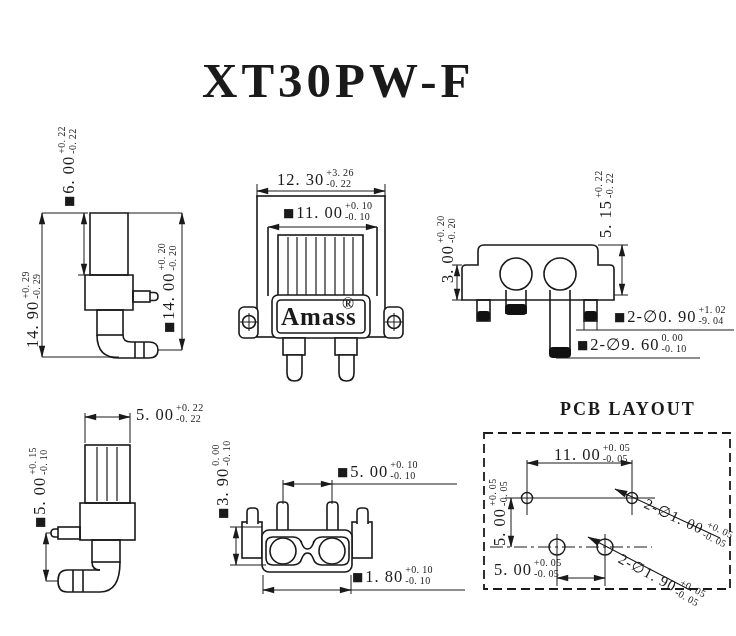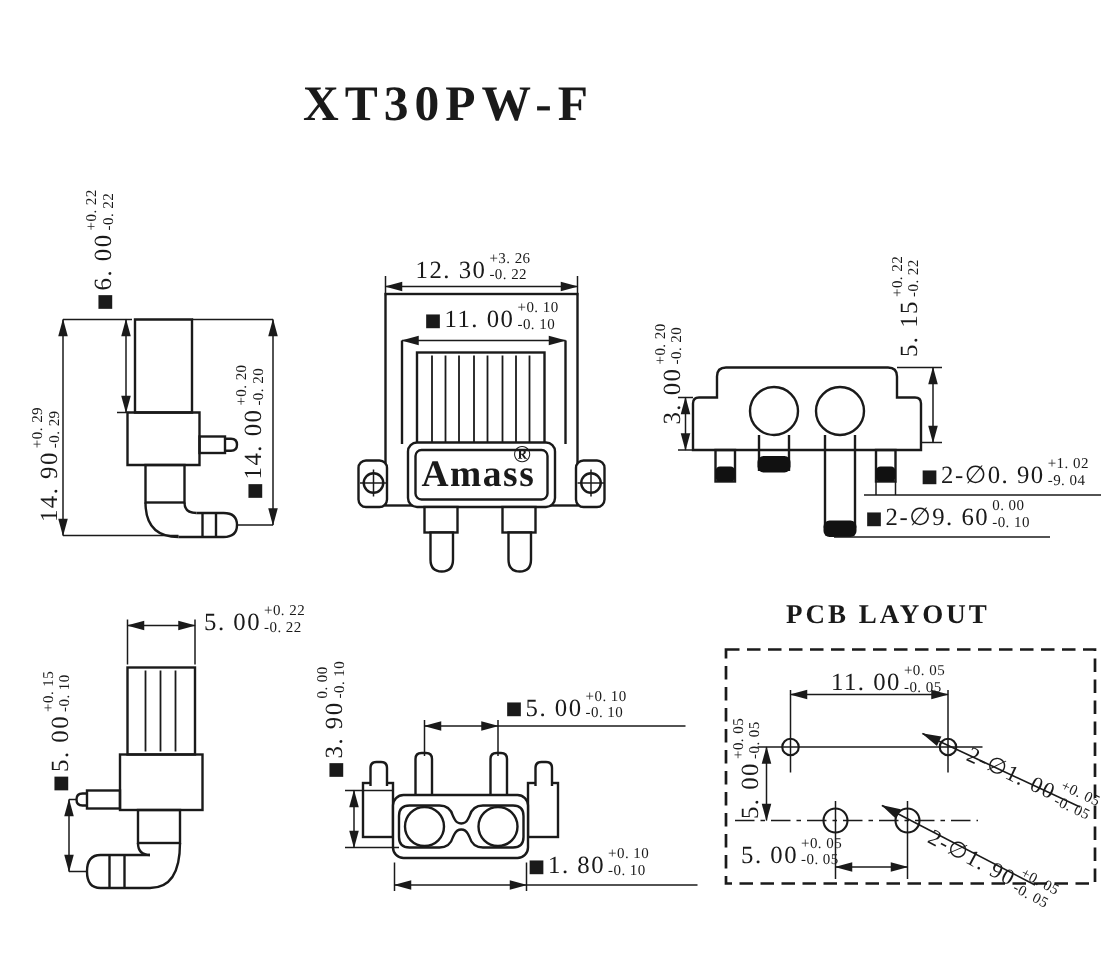--- a/index.html
+++ b/index.html
@@ -10,29 +10,29 @@
   .p {fill:none;stroke:#1a1a1a;stroke-width:1.6;}
   .pw{fill:#ffffff;stroke:#1a1a1a;stroke-width:1.6;}
   .r {stroke:#1a1a1a;stroke-width:1.2;}
   .b {fill:#111111;stroke:none;}
   .x {stroke:#1a1a1a;stroke-width:1;}
   .d {stroke:#1a1a1a;stroke-width:1;marker-start:url(#arw);marker-end:url(#arw);}
   .ld{stroke:#1a1a1a;stroke-width:1.1;marker-start:url(#arw);}
   .c {fill:none;stroke:#1a1a1a;stroke-width:1.4;}
   .dash{fill:none;stroke:#1a1a1a;stroke-width:1.8;stroke-dasharray:9 5;}
   .dd{stroke:#1a1a1a;stroke-width:1;stroke-dasharray:13 4 3 4;}
-  .ttl{position:absolute;left:202px;top:52px;font-size:33px;font-weight:bold;letter-spacing:4px;white-space:nowrap;}
+  .ttl{position:absolute;left:202px;top:52px;font-size:49px;font-weight:bold;letter-spacing:4px;white-space:nowrap;}
   .dim{position:absolute;display:flex;align-items:center;white-space:nowrap;line-height:1;height:22px;}
   .dim .sq{font-size:12px;margin-right:2px;font-family:"DejaVu Sans",sans-serif;}
   .dim .val{font-size:16.5px;letter-spacing:1px;}
   .dim .tol{display:inline-flex;flex-direction:column;font-size:10px;line-height:1.08;margin-left:2px;transform:translateY(-1px);letter-spacing:0.3px;}
   .rot{transform-origin:0 0;transform:rotate(-90deg);}
   .rotp25{transform-origin:0 0;transform:rotate(25deg);}
   .rotp28{transform-origin:0 0;transform:rotate(28deg);}
-  .pcbttl{position:absolute;left:524px;top:399px;font-size:18px;font-weight:bold;letter-spacing:2px;white-space:nowrap;}
+  .pcbttl{position:absolute;left:560px;top:399px;font-size:18px;font-weight:bold;letter-spacing:2px;white-space:nowrap;}
   .logo{position:absolute;left:281px;top:303px;font-size:25px;font-weight:bold;letter-spacing:1px;}
   .reg{position:absolute;left:342px;top:295px;font-size:16px;font-weight:bold;}
 </style>
 </head>
 <body>
 
 <div id="stage">
 
 <svg width="736" height="636" viewBox="0 0 736 636">
   <defs>

